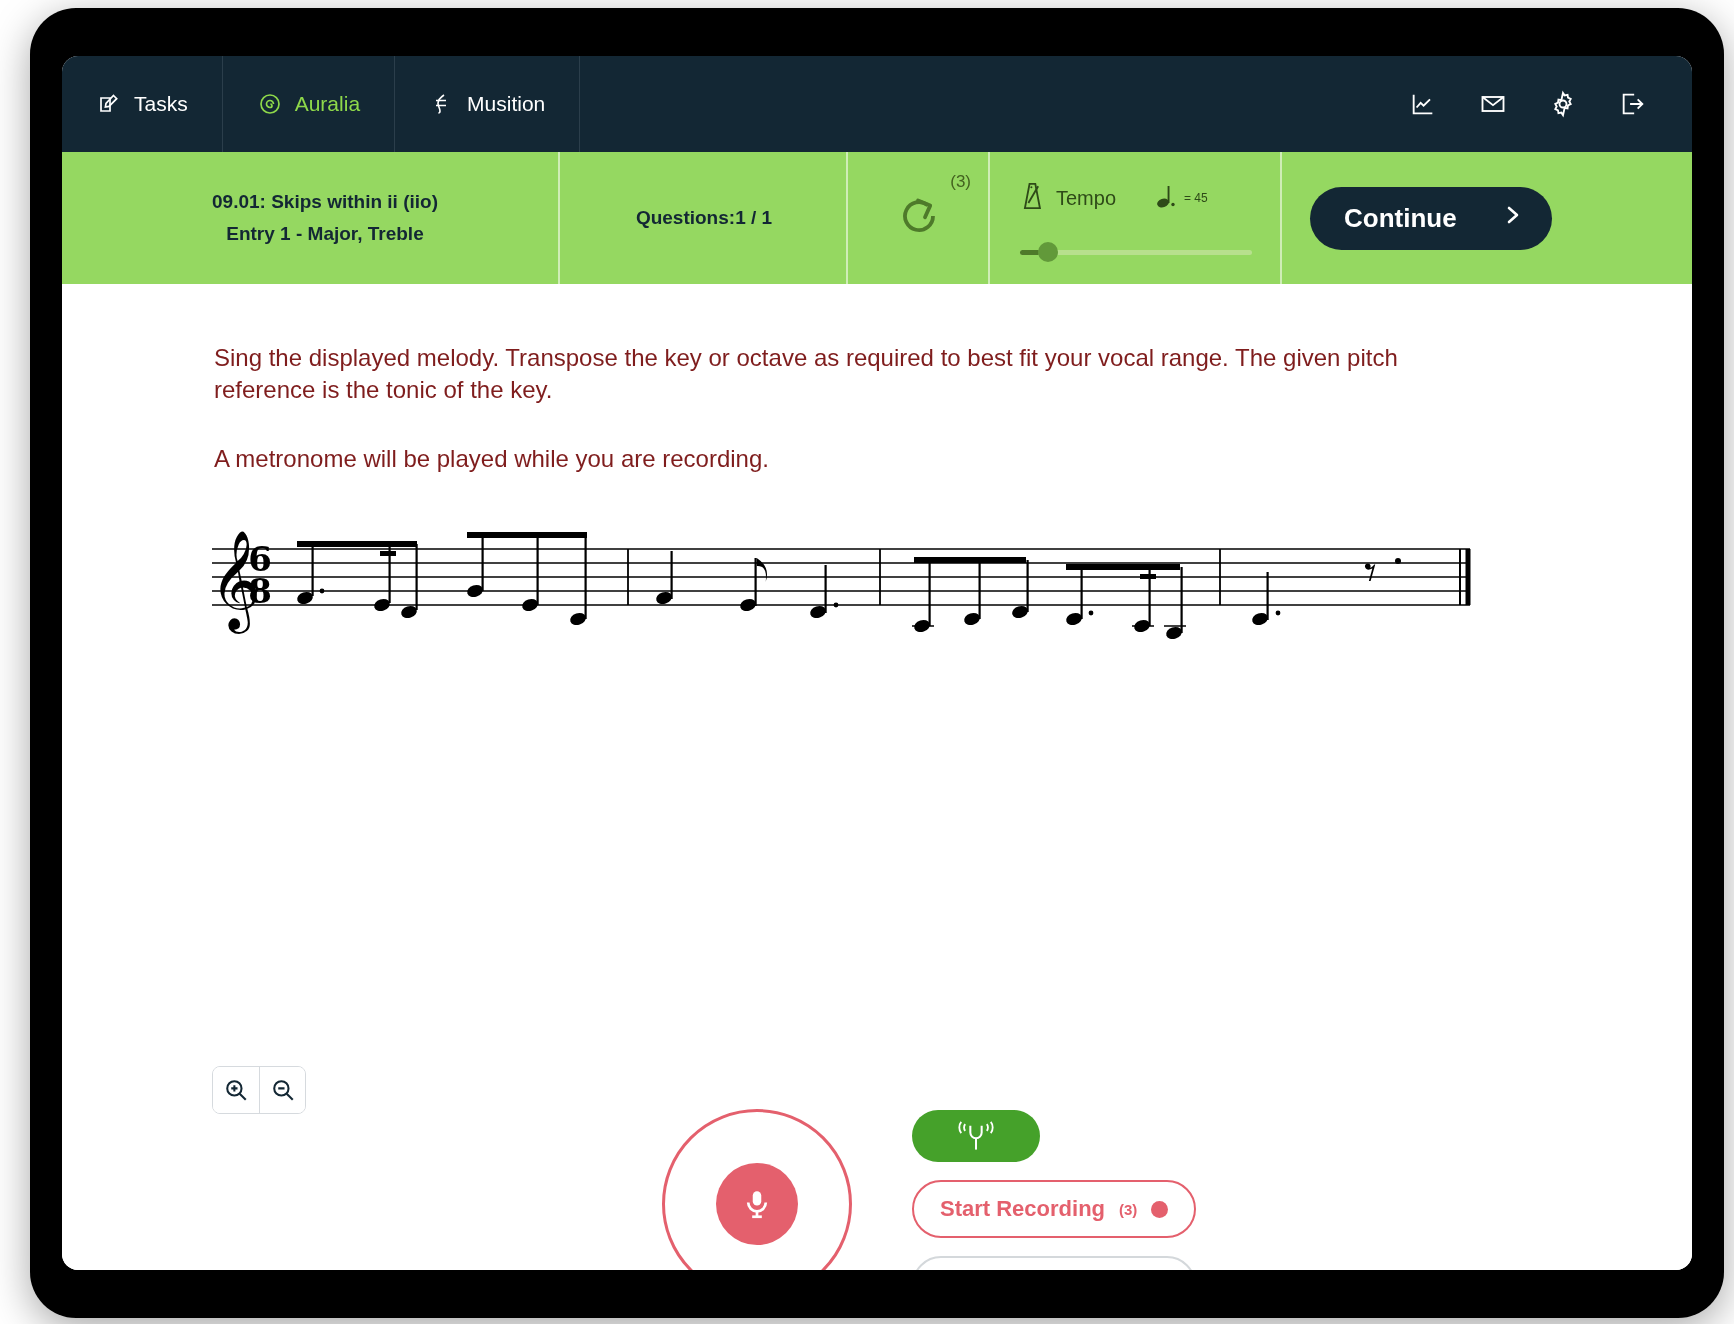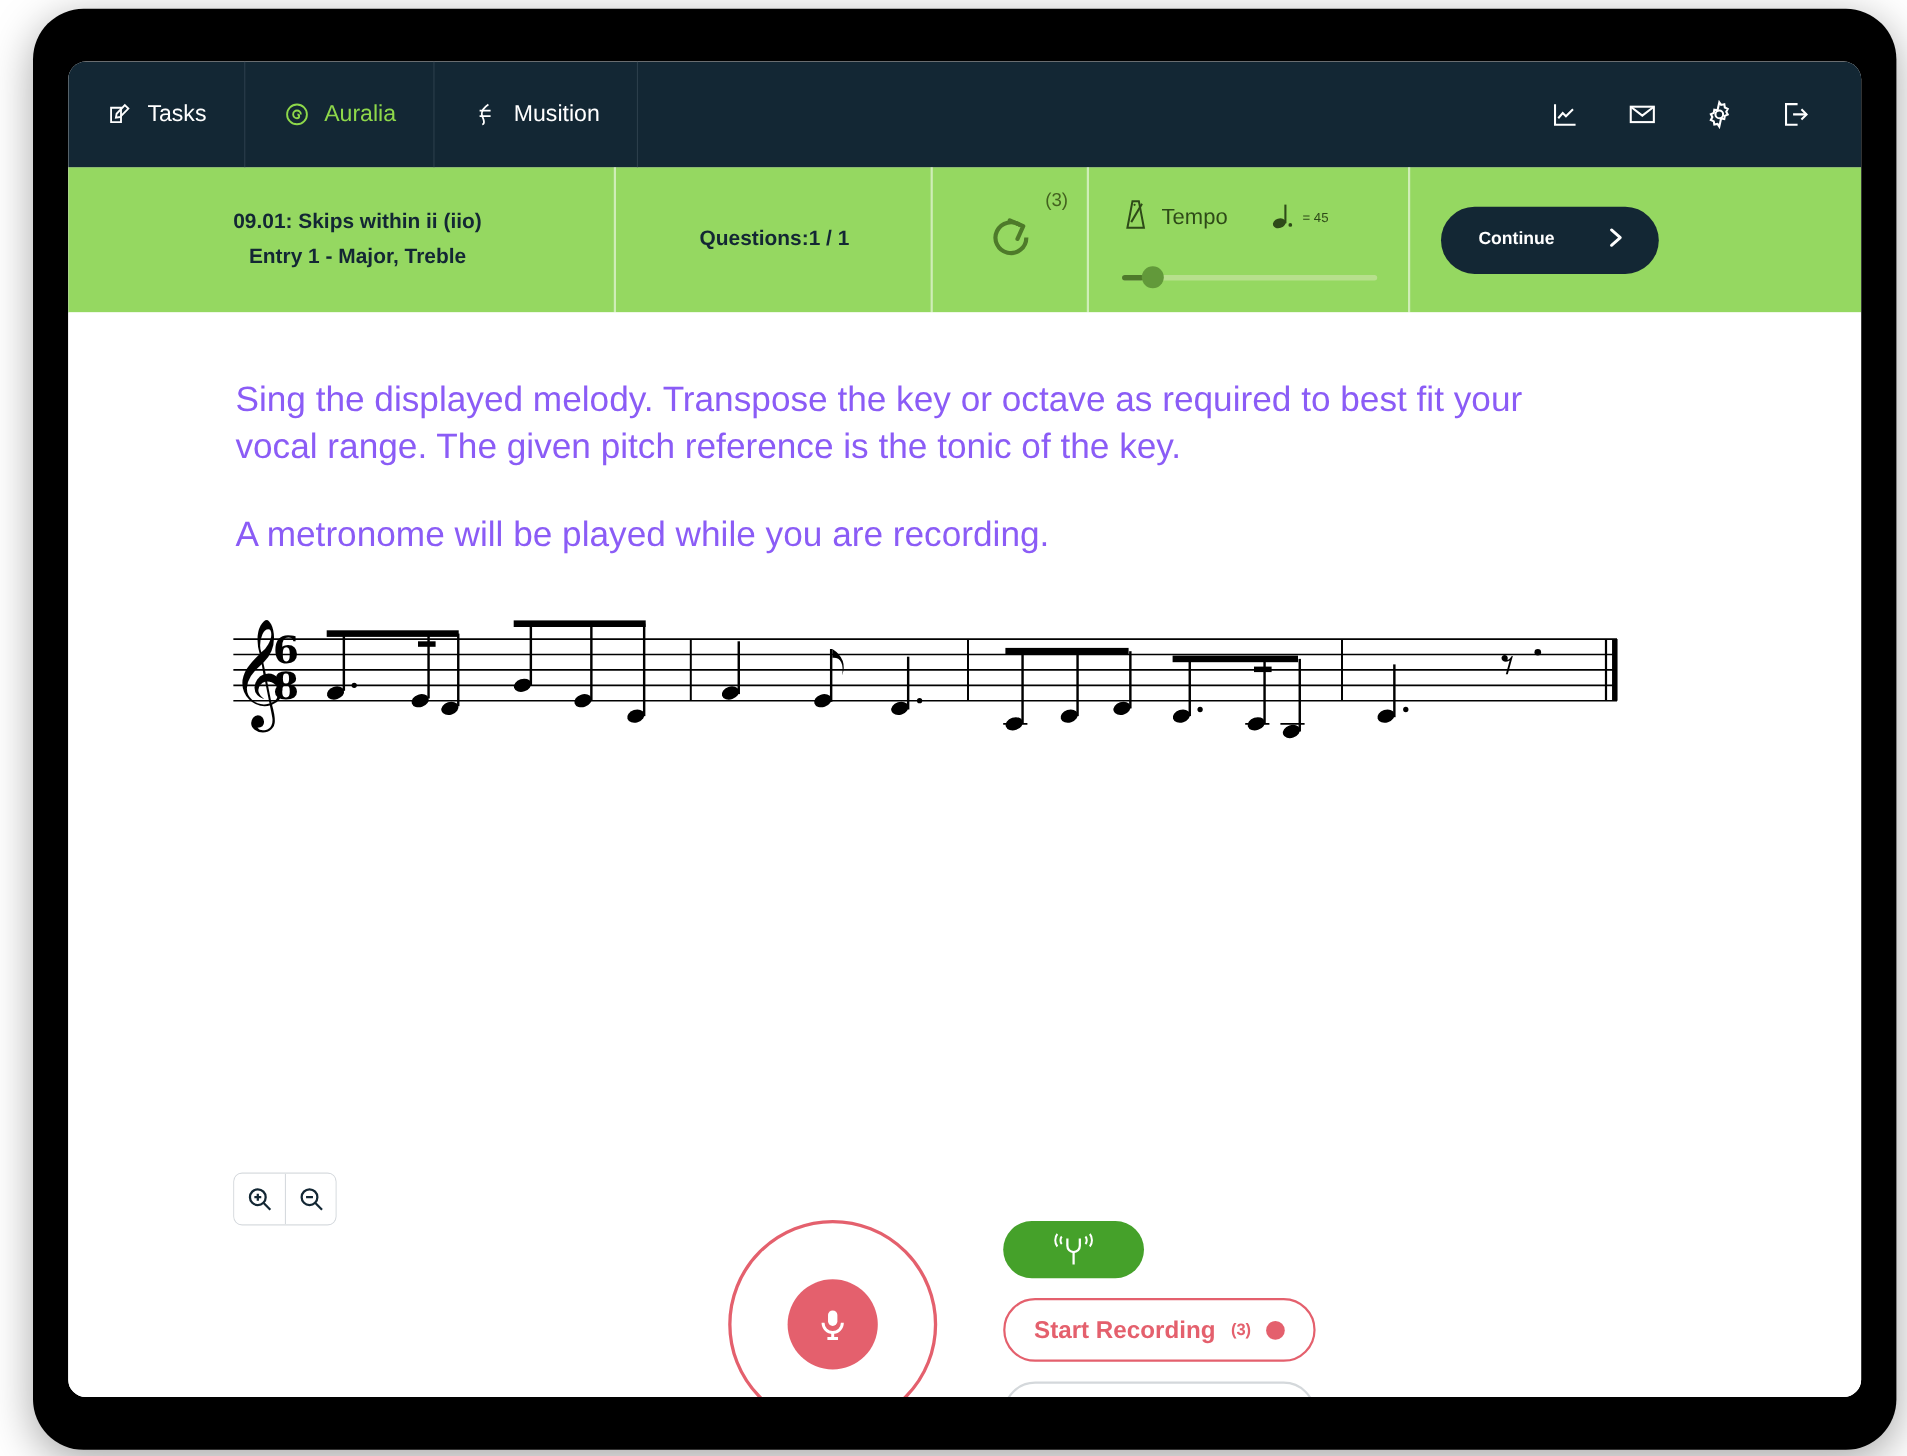--- a/index.html
+++ b/index.html
@@ -158,38 +158,38 @@
   }
   .btn-continue {
     display: inline-flex;
     align-items: center;
     gap: 43px;
     background: #132734;
     color: #ffffff;
     border: none;
     border-radius: 40px;
     padding: 16px 28px 16px 34px;
-    font-size: 16px;
+    font-size: 26px;
     font-weight: bold;
     font-family: "Liberation Sans", sans-serif;
     cursor: pointer;
   }
 
   
   .content {
     padding: 58px 0 0 0;
     background: #ffffff;
     height: calc(100% - 218px);
     position: relative;
   }
   .instructions {
     margin: 0 0 0 152px;
     width: 1250px;
-    color: #8b5cf6;
-    font-size: 32px;
+    color: #7f1d1d;
+    font-size: 24px;
     line-height: 1.32;
   }
   .instructions p + p { margin-top: 38px; }
 
   
   .score-area {
     margin: 52px 0 0 150px;
     width: 1320px;
     position: relative;
     height: 120px;

